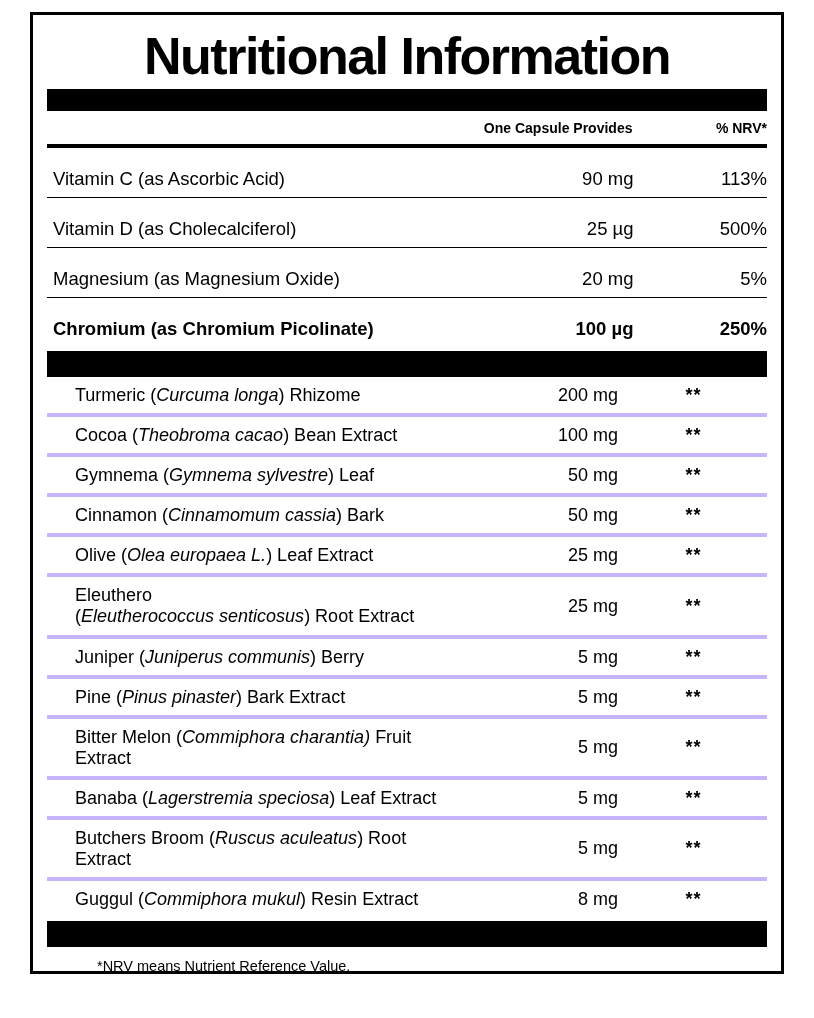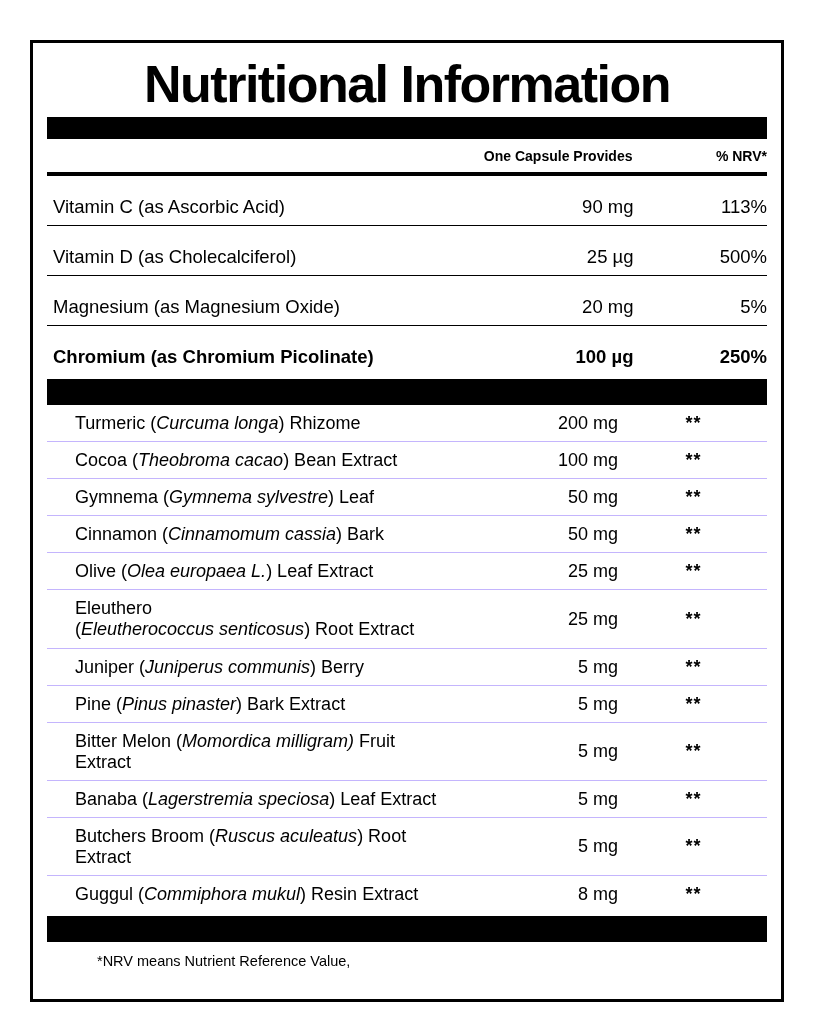--- a/index.html
+++ b/index.html
@@ -9,21 +9,21 @@
   }
   body {
     width: 814px;
     height: 1018px;
     font-family: "Liberation Sans", sans-serif;
     color: #000000;
   }
   .panel {
     position: absolute;
     left: 30px;
-    top: 40px;
+    top: 12px;
     width: 754px;
     height: 962px;
     border: 3px solid #000000;
     background: #ffffff;
     box-sizing: border-box;
     padding: 10px 14px 0 14px;
   }
   .title {
     font-size: 52px;
     font-weight: bold;
@@ -61,21 +61,21 @@
   .sec-vitamins td {
     font-size: 18.5px;
     padding: 20px 0 7px 0;
     border-bottom: 1px solid #000000;
   }
   .sec-vitamins tr:last-child td { border-bottom: none; font-weight: bold; }
   .sec-vitamins .col-name { padding-left: 6px; }
   .sec-herbs td {
     font-size: 18px;
     padding: 8px 0 7px 0;
-    border-bottom: 1px solid #c4b5fd;
+    border-bottom: 4px solid #c4b5fd;
   }
   .sec-herbs tr:last-child td { border-bottom: none; }
   .sec-herbs .col-name { padding-left: 28px; }
   .sec-herbs .col-amt { text-align: right; padding-right: 16px !important; }
   .sec-herbs .col-nrv { text-align: center; padding-right: 14px; }
   .stars { font-size: 16px; font-weight: bold; letter-spacing: 1px; }
   .two-line { line-height: 1.18; }
   i { font-style: italic; }
   .footnotes {
     font-size: 14.5px;
@@ -170,21 +170,21 @@
           <td class="col-name">Juniper (<i>Juniperus communis</i>) Berry</td>
           <td class="col-amt mid-amt">5 mg</td>
           <td class="col-nrv mid-amt stars">**</td>
         </tr>
         <tr>
           <td class="col-name">Pine (<i>Pinus pinaster</i>) Bark Extract</td>
           <td class="col-amt mid-amt">5 mg</td>
           <td class="col-nrv mid-amt stars">**</td>
         </tr>
         <tr>
-          <td class="col-name">Bitter Melon (<i>Momordica milligram)</i> Fruit Extract</td>
+          <td class="col-name">Bitter Melon (<i>Commiphora charantia)</i> Fruit Extract</td>
           <td class="col-amt mid-amt">5 mg</td>
           <td class="col-nrv mid-amt stars">**</td>
         </tr>
         <tr>
           <td class="col-name">Banaba (<i>Lagerstremia speciosa</i>) Leaf Extract</td>
           <td class="col-amt mid-amt">5 mg</td>
           <td class="col-nrv mid-amt stars">**</td>
         </tr>
         <tr>
           <td class="col-name">Butchers Broom (<i>Ruscus aculeatus</i>) Root Extract</td>

